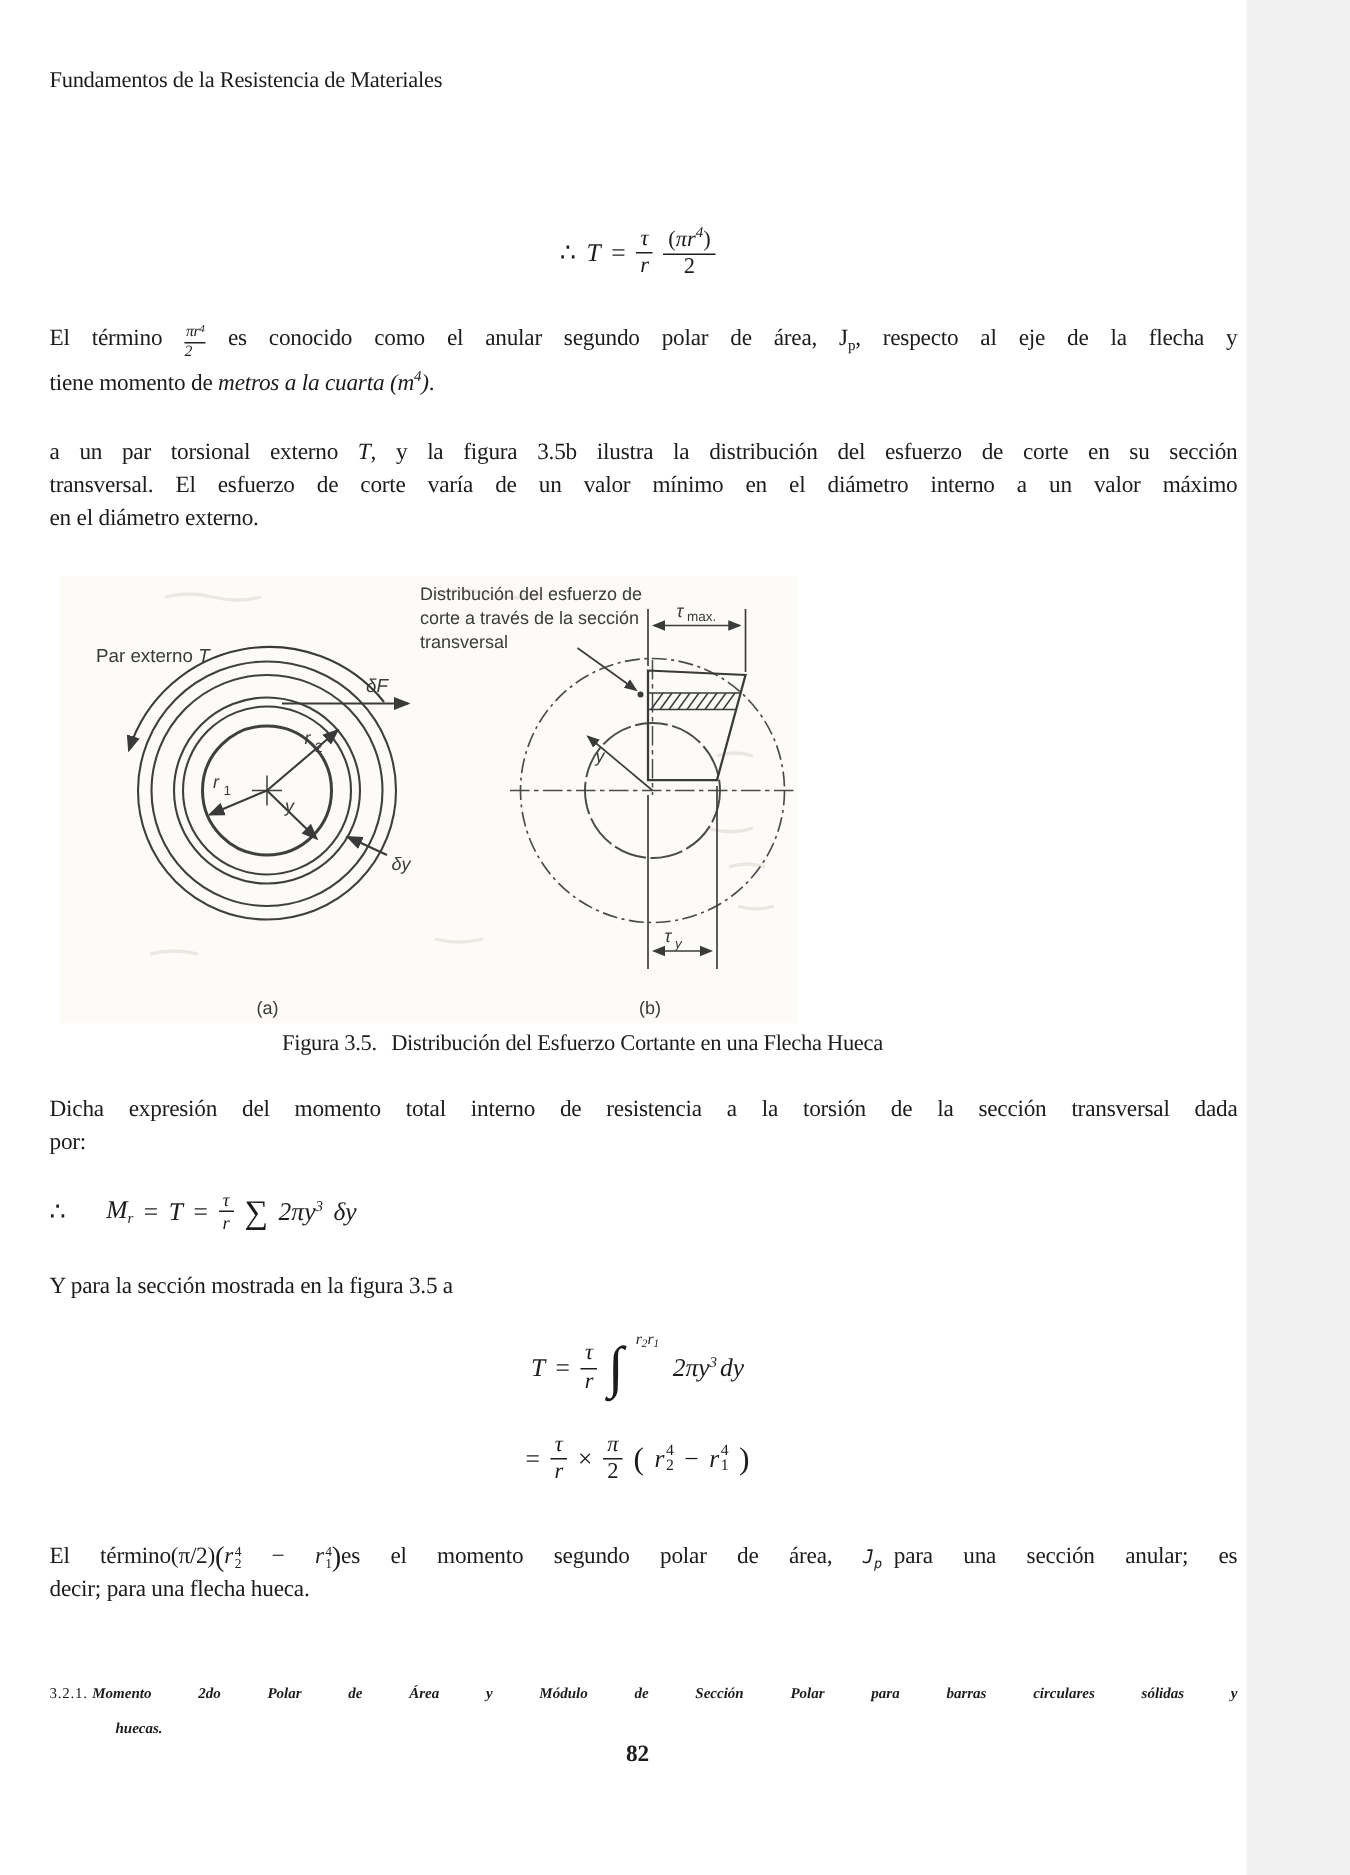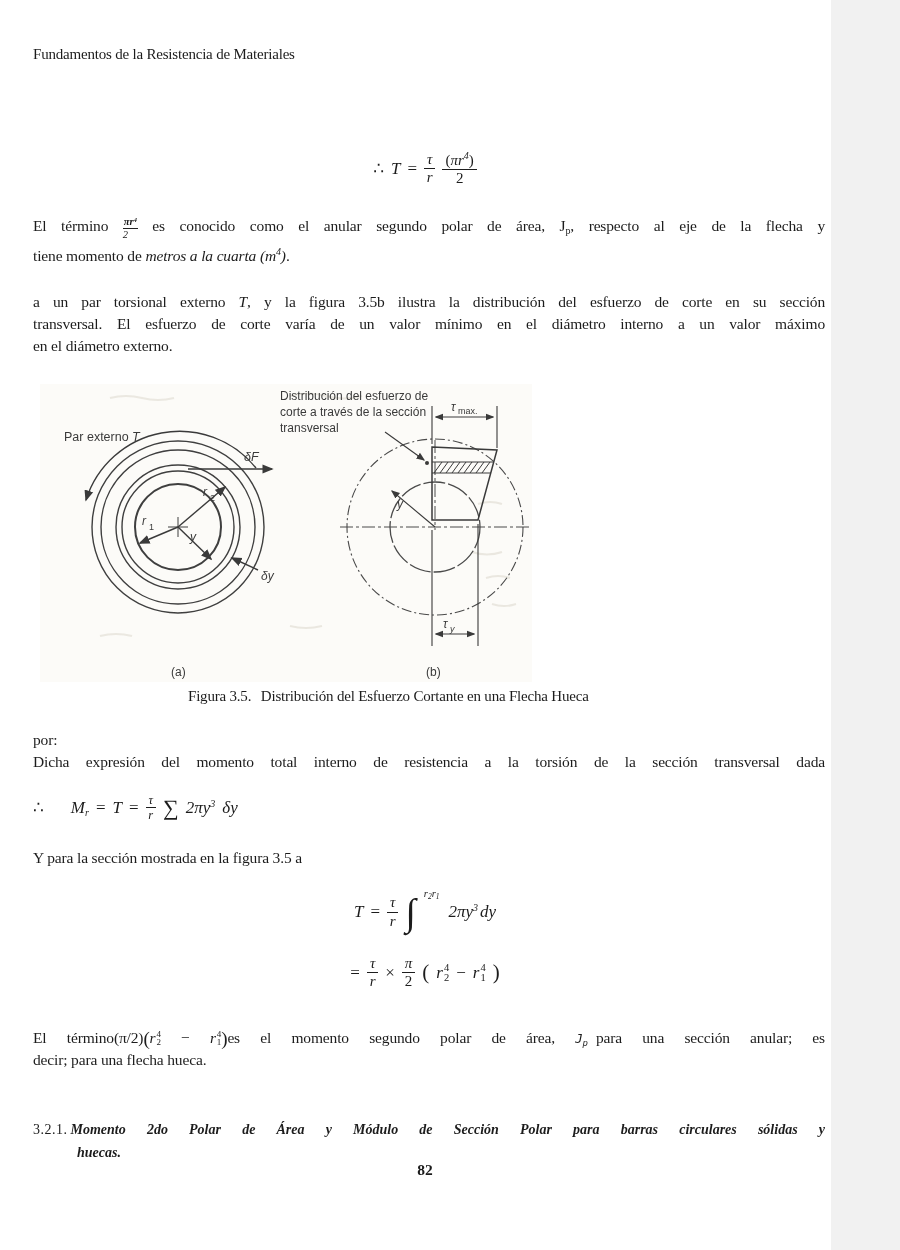--- a/index.html
+++ b/index.html
@@ -20,34 +20,34 @@
   sup{font-size:10px;vertical-align:6px;}
   sub{font-size:10px;vertical-align:-3px;}
   
   .eq{display:flex;align-items:center;justify-content:center;gap:7px;
       font-size:17px;font-style:italic;width:850px;}
   .eq.left{justify-content:flex-start;padding-left:33px;width:817px;}
   .dfrac{display:inline-block;text-align:center;font-size:15px;line-height:1.15;vertical-align:middle;}
   .dfrac .n{display:block;border-bottom:1.2px solid #1d1d1d;padding:0 3px;}
   .dfrac .d{display:block;}
   .ifrac{display:inline-block;text-align:center;font-size:10.5px;line-height:1.1;vertical-align:-7px;}
-  .ifrac .n{display:block;border-bottom:1px solid #222;padding:0 1px;font-weight:bold;}
+  .ifrac .n{display:block;border-bottom:1px solid #222;padding:0 1px;}
   .ifrac .d{display:block;}
   .sum{font-size:22px;font-style:normal;vertical-align:-2px;}
   .int{font-size:38px;font-style:normal;line-height:44px;}
   .ib{display:inline-flex;flex-direction:row;justify-content:space-between;height:46px;
       font-size:10.5px;line-height:10px;margin-left:1px;margin-right:2px;}
   .ib sub{font-size:7.5px;vertical-align:-2px;}
   .rss{display:inline-flex;align-items:center;}
   .rss .sc{display:inline-flex;flex-direction:column;font-size:10.5px;line-height:9.5px;margin-left:1px;font-style:normal;}
   .bigp{font-size:21px;font-style:normal;vertical-align:-2px;font-weight:400;}
   .mono{font-family:"DejaVu Sans Mono","Liberation Mono",monospace;font-size:12.5px;font-style:italic;}
   .mono sub{font-size:9px;}
   .caption{font-size:15px;letter-spacing:-0.2px;}
-  .heading{font-size:14px;width:792px;}
+  .heading{font-size:10px;width:792px;}
   .heading .jline{height:23px;line-height:23px;}
   .heading .num{font-style:normal;font-weight:400;margin-right:3px;letter-spacing:0.5px;}
   .heading .bi{font-weight:bold;font-style:italic;}
   .pageno{width:850px;text-align:center;font-weight:bold;font-size:15.5px;}
   
   .figure{left:40px;top:384px;width:492px;height:298px;background:#fcfbf8;}
   svg text{font-family:"Liberation Sans","DejaVu Sans",sans-serif;fill:#3a3a3a;font-size:12px;}
   svg .lbl-big{font-size:12.5px;}
   svg .smallsub{font-size:9px;}
   svg .iti{font-style:italic;}
@@ -180,22 +180,22 @@
   <text x="386" y="292">(b)</text>
 </svg>
 </div>
 
 <div class="abs caption" style="left:188px;top:688px;">
   <span>Figura 3.5.</span>
   <span style="margin-left:6px;">Distribución del Esfuerzo Cortante en una Flecha Hueca</span>
 </div>
 
 <div class="abs body-text" style="left:33px;top:729px;">
+  <div class="jline">Dicha expresión del momento total interno de resistencia a la torsión de la sección transversal dada</div>
   <div class="jline last">por:</div>
-  <div class="jline">Dicha expresión del momento total interno de resistencia a la torsión de la sección transversal dada</div>
 </div>
 
 <div class="abs eq left" style="left:0;top:793px;">
   <span class="up" style="margin-right:20px;">∴</span>
   <span><span class="it">M</span><sub class="it">r</sub></span>
   <span class="up">=</span>
   <span class="it">T</span>
   <span class="up">=</span>
   <span class="dfrac" style="font-size:12.5px;">
       <span class="n it">τ</span>

